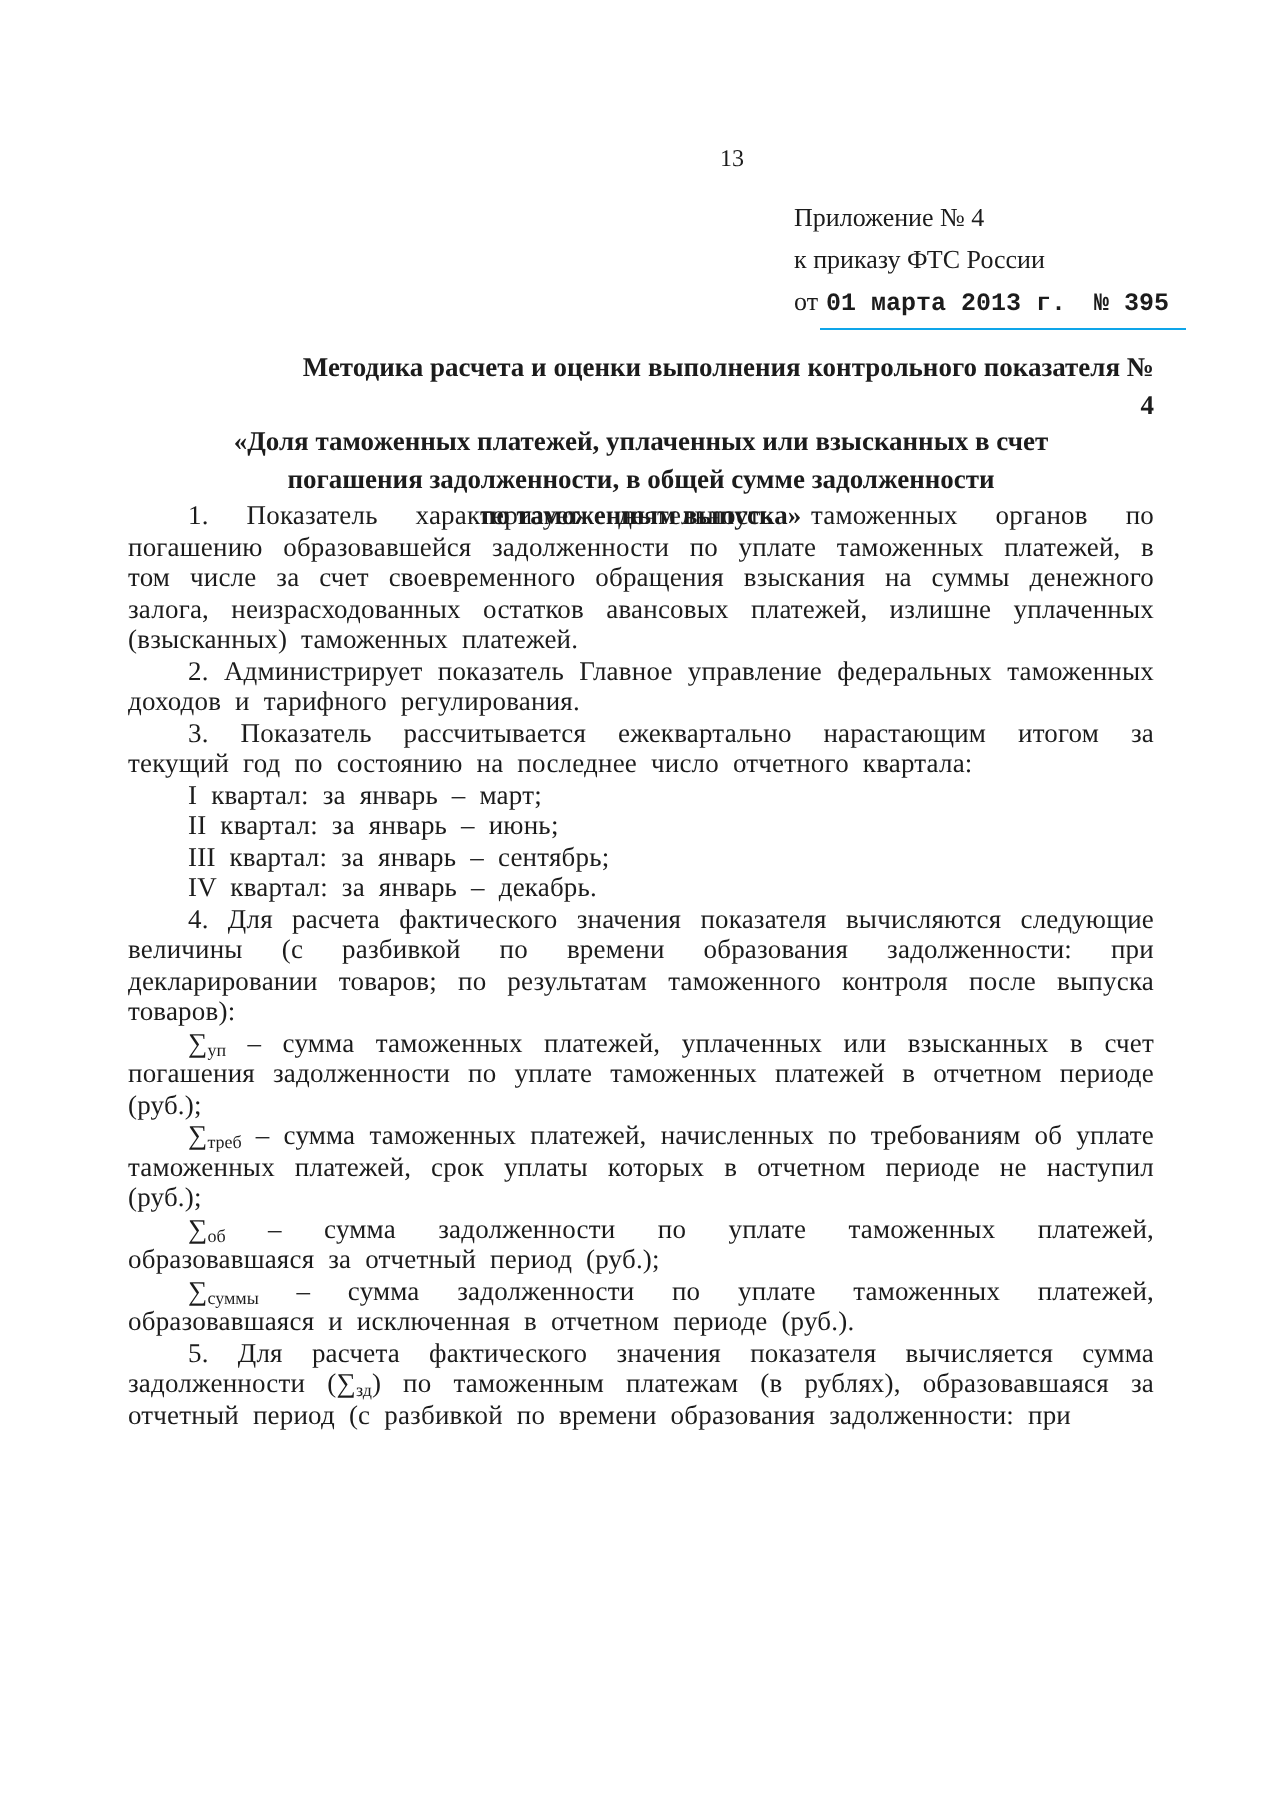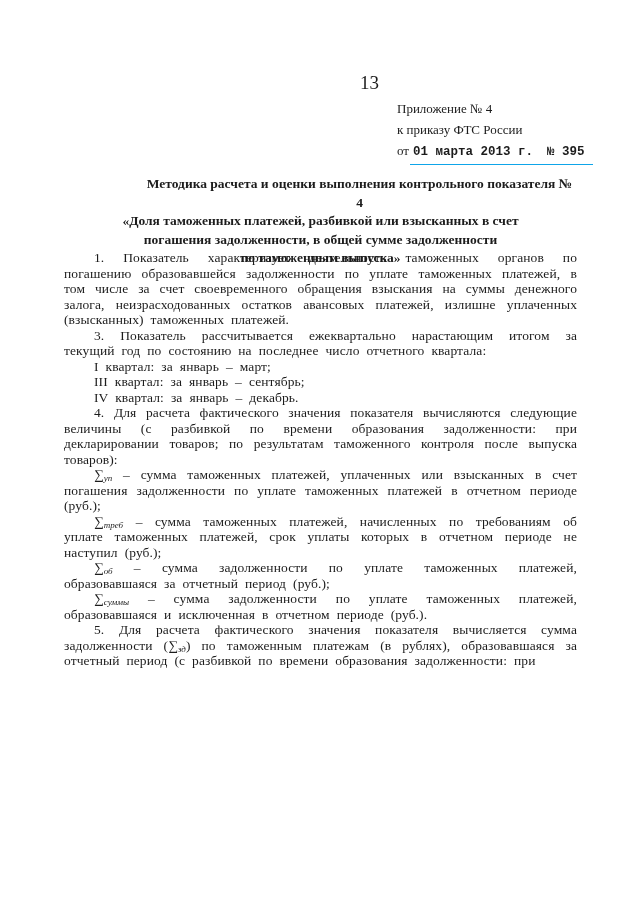--- a/index.html
+++ b/index.html
@@ -3,77 +3,79 @@
 <meta charset="utf-8">
 <style>
   html, body { margin:0; padding:0; background:#ffffff; }
   .page {
     position:relative; width:640px; height:905px; background:#ffffff;
     color:#1c1c1c; font-family:"Liberation Serif","DejaVu Serif",serif;
     overflow:hidden;
   }
   .page-number {
     position:absolute; top:72px; left:360px;
-    font-size:19px;
+    font-size:12px;
   }
   .annex-block {
     position:absolute; top:98px; left:397px;
     font-size:13px; line-height:21px; white-space:nowrap;
   }
   .annex-date-line .fill {
     display:inline-block; border-bottom:1px solid #0ea5e9;
     padding:0 8px 1px 3px; margin-left:1px;
   }
   .mono {
     font-family:"Liberation Mono","DejaVu Sans Mono",monospace;
     font-weight:bold; font-size:12.5px;
   }
   .num-gap { margin-left:14px; }
   .doc-title {
     position:absolute; top:175px; left:64px; width:513px;
     text-align:center; font-weight:bold;
     font-size:13.5px; line-height:18.5px;
   }
-  .doc-title .shift { margin-left:78px; }
+  .doc-title .shift { margin-left:78px;text-align:right; }
   .doc-body {
     position:absolute; top:250px; left:64px; width:513px;
     font-size:13.5px; line-height:15.5px; text-align:justify;
     word-spacing:3.5px; letter-spacing:0.1px;
   }
   .par { margin:0; text-indent:30px; }
   .par .it { font-style:italic; }
   .par sub {
-    font-style:italic; font-size:9px; line-height:0;
+    font-size:9px; line-height:0;
     letter-spacing:0; vertical-align:-2px;
   }
 </style>
 </head>
 <body>
 
 <div class="page">
 
   <div class="page-number">13</div>
 
   <div class="annex-block">
     <div>Приложение № 4</div>
     <div>к приказу ФТС России</div>
     <div class="annex-date-line"><span>от</span><span class="fill"><span class="mono">01 марта 2013 г.</span><span class="mono num-gap">№ 395</span></span></div>
   </div>
 
   <div class="doc-title">
     <div class="shift">Методика расчета и оценки выполнения контрольного показателя № 4</div>
-    <div>«Доля таможенных платежей, разбивкой или взысканных в счет</div>
+    <div>«Доля таможенных платежей, уплаченных или взысканных в счет</div>
     <div>погашения задолженности, в общей сумме задолженности</div>
     <div>по таможенным выпуска»</div>
   </div>
 
   <div class="doc-body">
       <p class="par"><span>1. Показатель характеризует деятельность таможенных органов по погашению образовавшейся задолженности по уплате таможенных платежей, в том числе за счет своевременного обращения взыскания на суммы денежного залога, неизрасходованных остатков авансовых платежей, излишне уплаченных (взысканных) таможенных платежей.</span></p>
+      <p class="par"><span>2. Администрирует показатель Главное управление федеральных таможенных доходов и тарифного регулирования.</span></p>
       <p class="par"><span>3. Показатель рассчитывается ежеквартально нарастающим итогом за текущий год по состоянию на последнее число отчетного квартала:</span></p>
       <p class="par"><span>I квартал: за январь – март;</span></p>
+      <p class="par"><span>II квартал: за январь – июнь;</span></p>
       <p class="par"><span>III квартал: за январь – сентябрь;</span></p>
       <p class="par"><span>IV квартал: за январь – декабрь.</span></p>
       <p class="par"><span>4. Для расчета фактического значения показателя вычисляются следующие величины (с разбивкой по времени образования задолженности: при декларировании товаров; по результатам таможенного контроля после выпуска товаров):</span></p>
       <p class="par"><span class="it">∑</span><sub>уп</sub><span> – сумма таможенных платежей, уплаченных или взысканных в счет погашения задолженности по уплате таможенных платежей в отчетном периоде (руб.);</span></p>
       <p class="par"><span class="it">∑</span><sub>треб</sub><span> – сумма таможенных платежей, начисленных по требованиям об уплате таможенных платежей, срок уплаты которых в отчетном периоде не наступил (руб.);</span></p>
       <p class="par"><span class="it">∑</span><sub>об</sub><span> – сумма задолженности по уплате таможенных платежей, образовавшаяся за отчетный период (руб.);</span></p>
       <p class="par"><span class="it">∑</span><sub>суммы</sub><span> – сумма задолженности по уплате таможенных платежей, образовавшаяся и исключенная в отчетном периоде (руб.).</span></p>
       <p class="par"><span>5. Для расчета фактического значения показателя вычисляется сумма задолженности (</span><span class="it">∑</span><sub>зд</sub><span>) по таможенным платежам (в рублях), образовавшаяся за отчетный период (с разбивкой по времени образования задолженности: при</span></p>
     </div>
 

